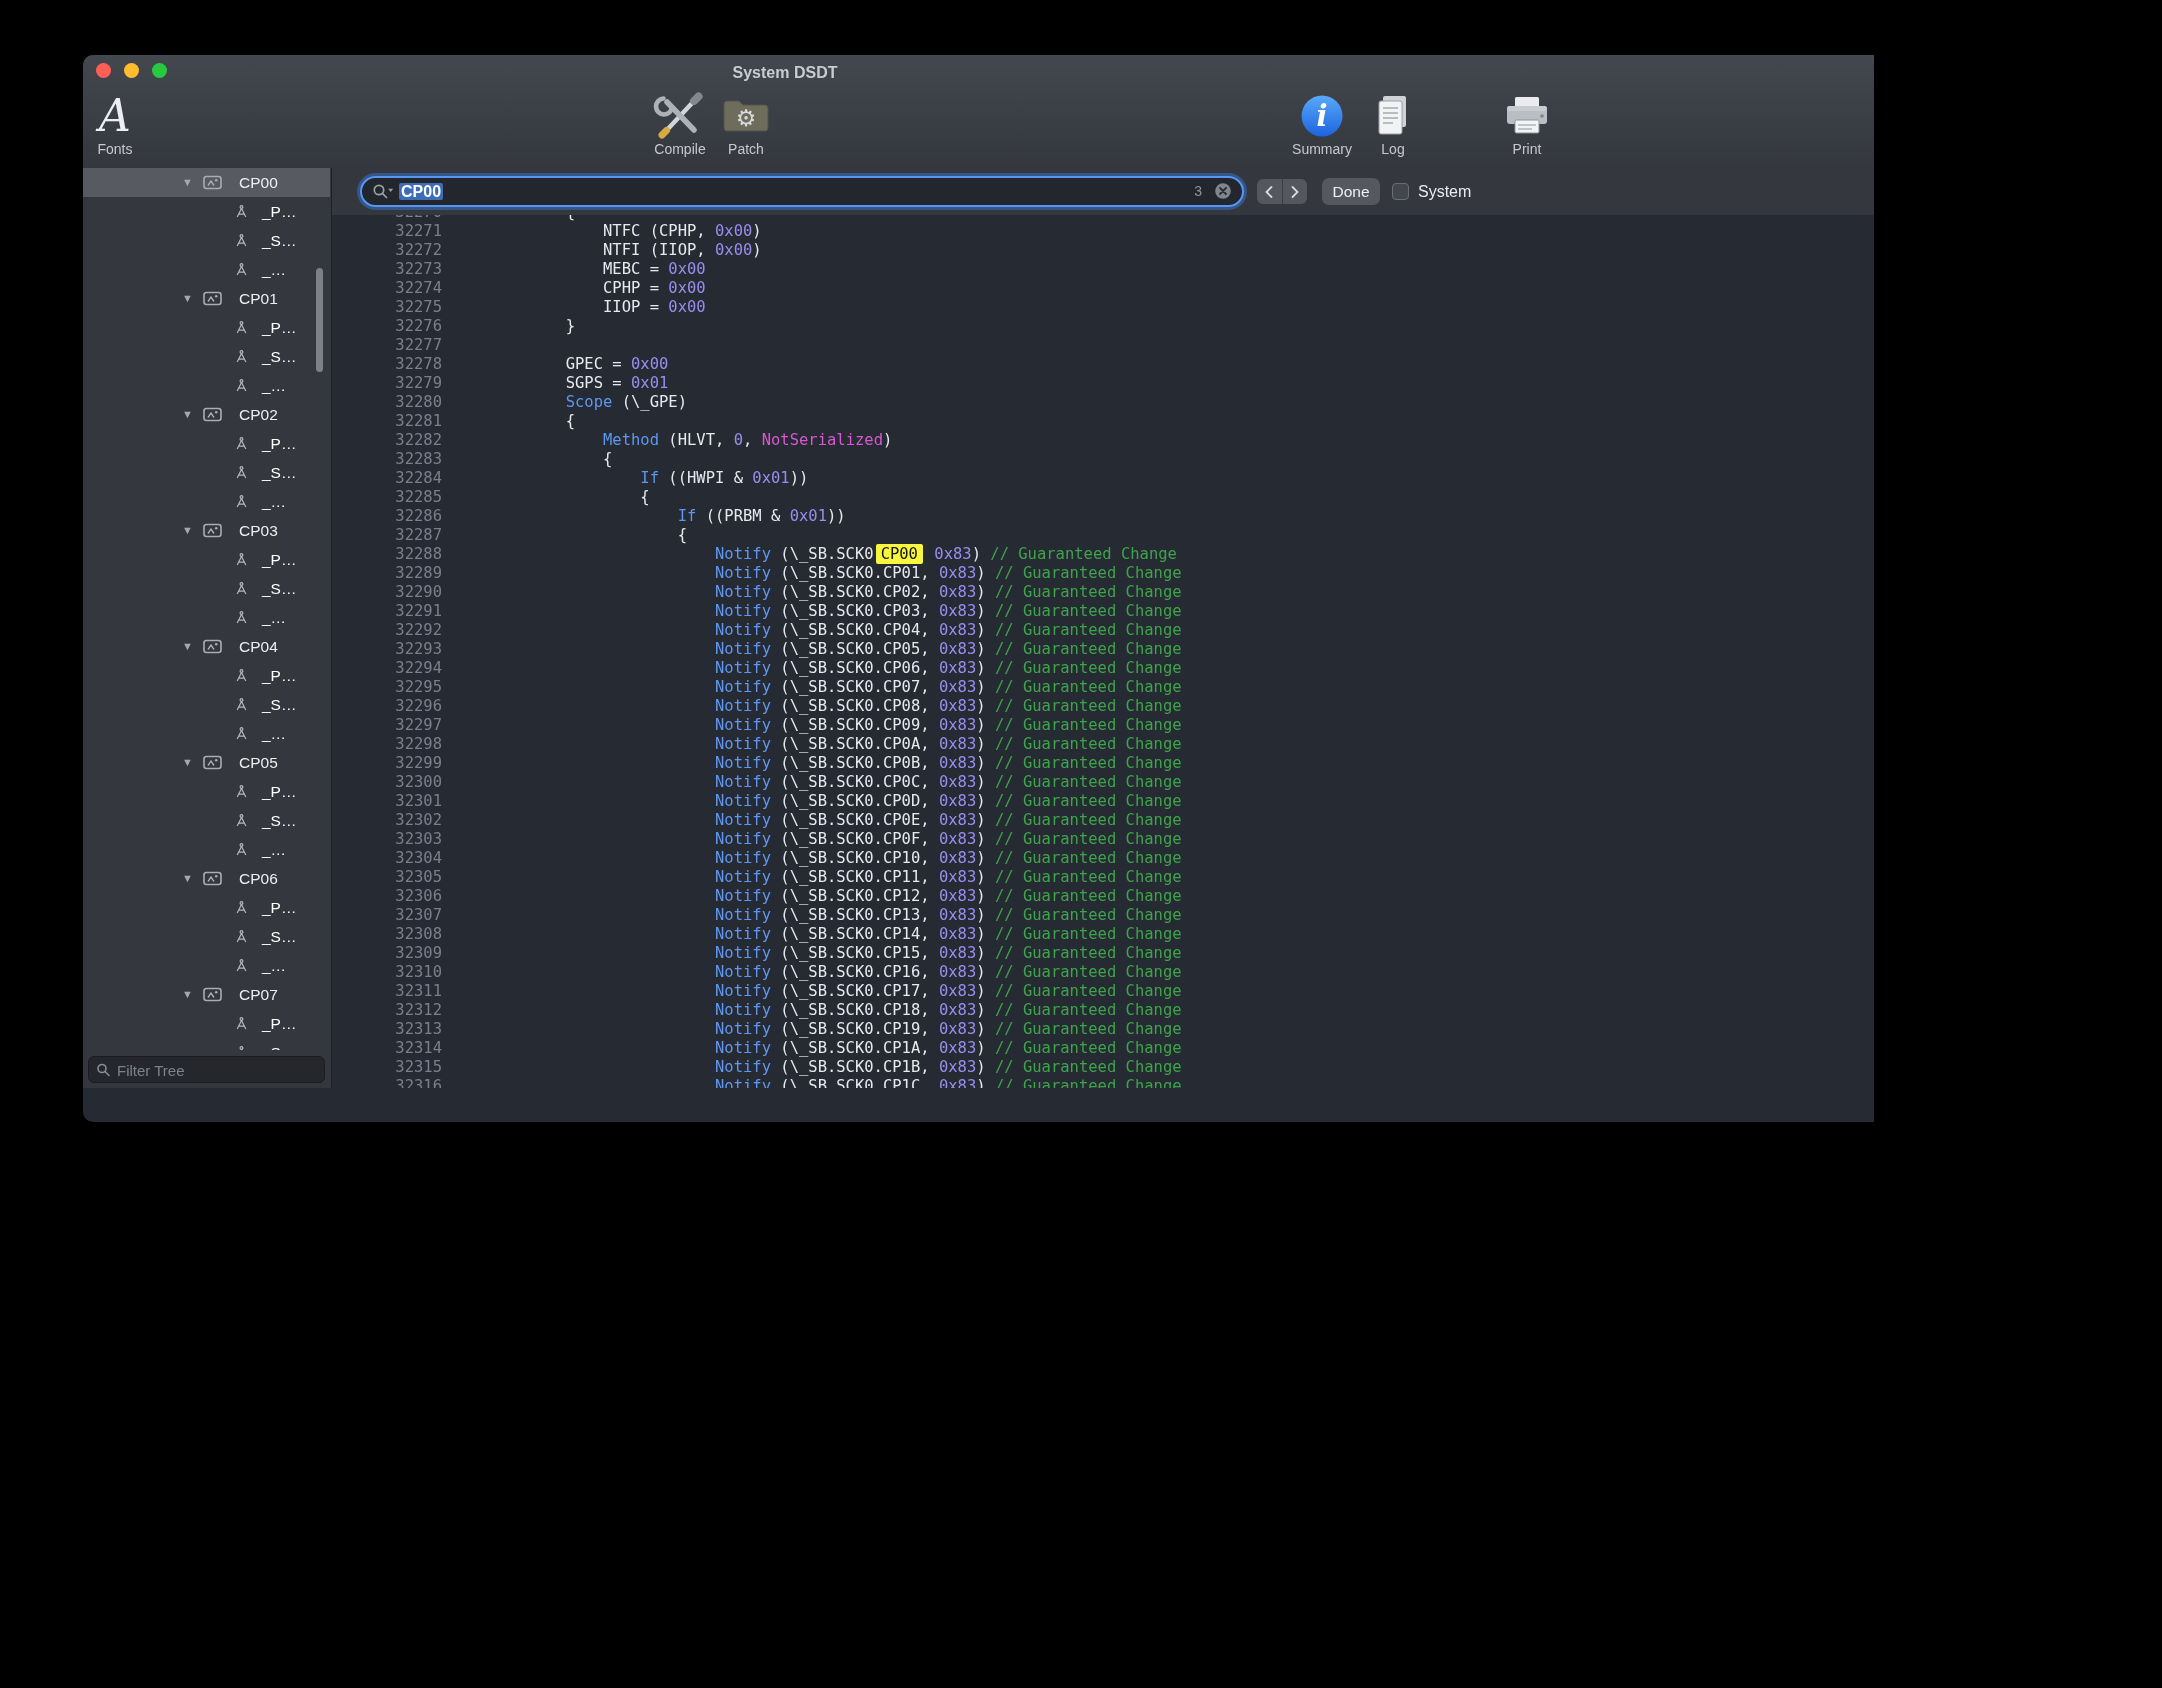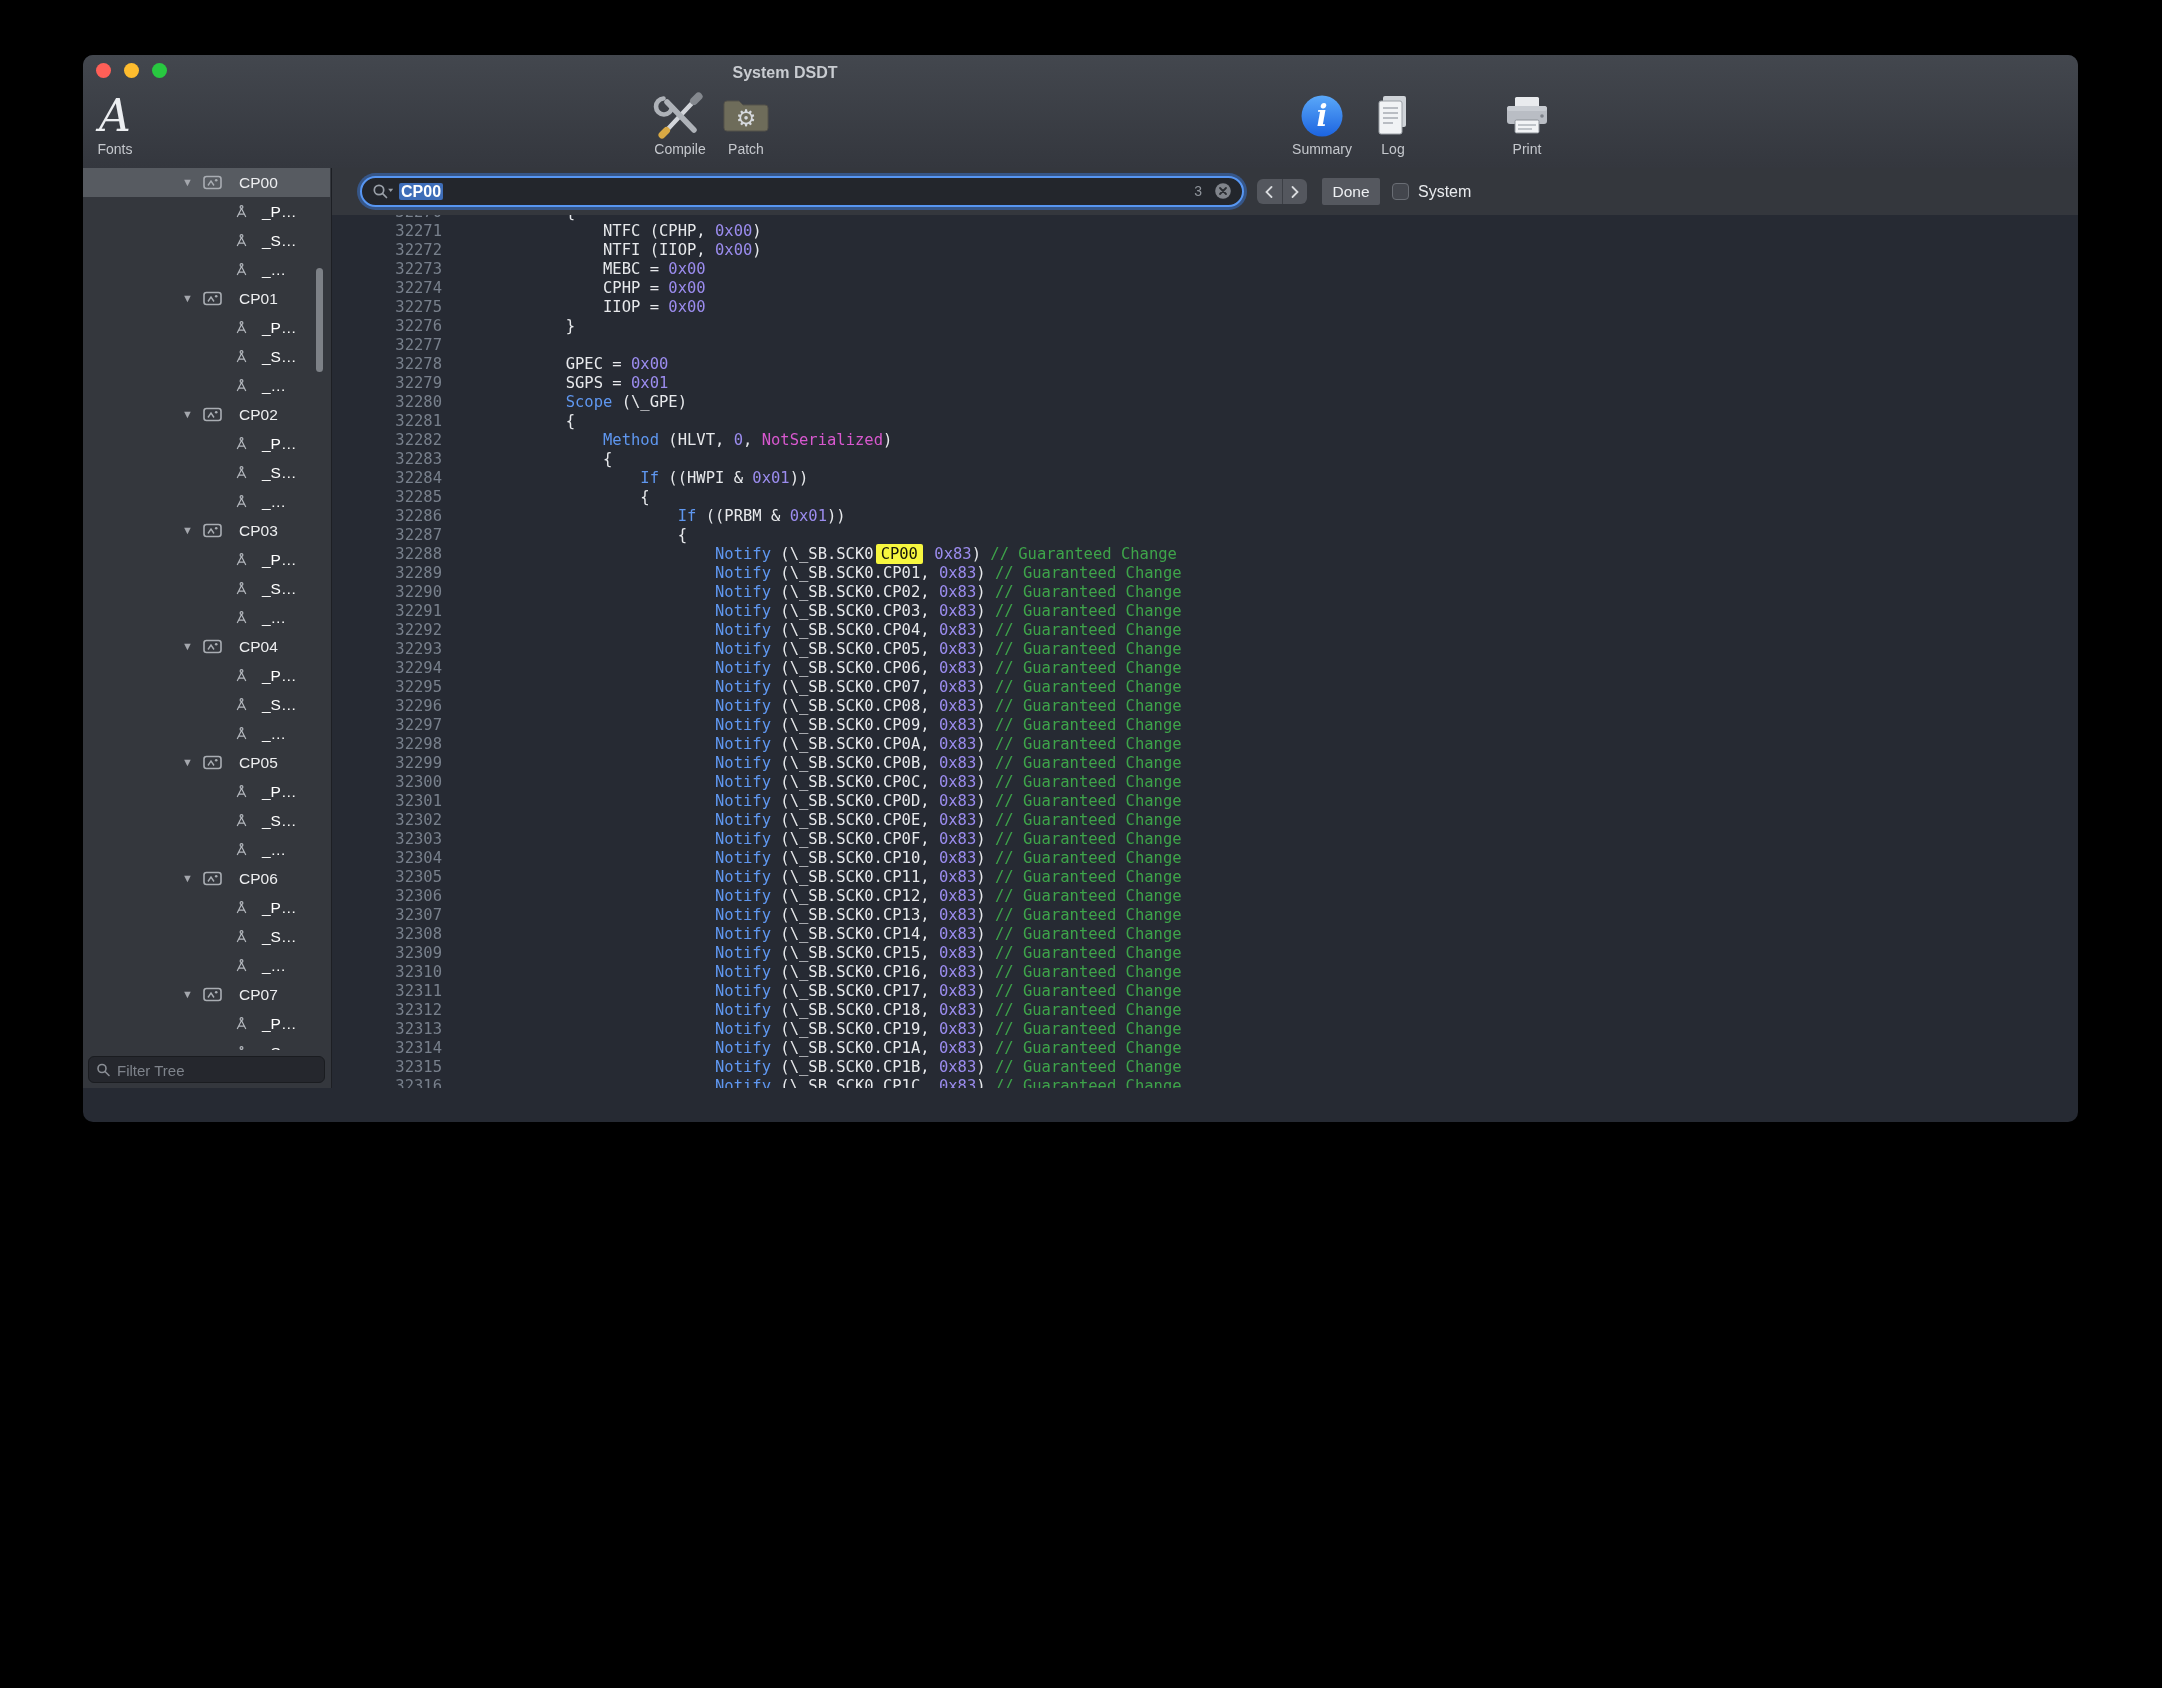--- a/index.html
+++ b/index.html
@@ -1,16 +1,16 @@
 <!DOCTYPE html>
 <html><head>
 <meta charset="utf-8">
 <style>
   html,body{margin:0;padding:0;background:#000;}
-  .screen{position:relative;width:2162px;height:1688px;background:#000;overflow:hidden;
+  .screen{position:relative;width:1874px;height:1688px;background:#000;overflow:hidden;
           font-family:"Liberation Sans",sans-serif;-webkit-font-smoothing:antialiased;}
   .window{position:absolute;left:83px;top:55px;width:1995px;height:1067px;border-radius:10px;
           overflow:hidden;background:#262a33;box-shadow:0 30px 70px rgba(0,0,0,.65);}
 
   
   .chrome{position:absolute;left:0;top:0;right:0;height:113px;
           background:linear-gradient(#43474e,#34373e);border-bottom:1px solid #212328;}
   .title{position:absolute;left:582px;top:0;width:240px;text-align:center;line-height:36px;
          font-size:16px;font-weight:600;color:#c9ccd1;}
   .tl{position:absolute;top:8px;width:15px;height:15px;border-radius:50%;}
@@ -54,21 +54,21 @@
   .sfield{position:absolute;left:28px;top:8px;width:884px;height:31px;border-radius:15.5px;
           background:#23262c;border:2px solid #5796f2;box-shadow:0 0 0 3px rgba(58,128,240,.42);box-sizing:border-box;}
   .sicon{position:absolute;left:9px;top:4px;}
   .qwrap{position:absolute;left:37px;top:0;line-height:27px;font-size:16px;font-weight:600;color:#fff;white-space:pre;}
   .qsel{background:#3e6db8;border-radius:2px;padding:0 2px;}
   .scount{position:absolute;right:40px;top:0;line-height:27px;font-size:14px;color:#8f949b;}
   .sclear{position:absolute;right:10px;top:4px;width:18px;height:18px;}
   .navgroup{position:absolute;left:925px;top:11px;width:50px;height:25px;border-radius:6px;background:#54575e;display:flex;overflow:hidden;}
   .navbtn{flex:1;display:flex;align-items:center;justify-content:center;background:none;border:none;padding:0;}
   .navbtn + .navbtn{border-left:1px solid #3c3f45;}
-  .donebtn{position:absolute;left:990px;top:10px;width:58px;height:27px;border-radius:2px;background:#55585f;
+  .donebtn{position:absolute;left:990px;top:10px;width:58px;height:27px;border-radius:7px;background:#55585f;
            color:#eef0f3;font-size:15.5px;display:flex;align-items:center;justify-content:center;}
   .rcheck{position:absolute;left:1060px;top:15px;width:17px;height:17px;border-radius:4px;background:#43464d;
           border:1px solid #696d74;box-sizing:border-box;}
   .rlabel{position:absolute;left:1086px;top:0;line-height:47px;font-size:16px;color:#e9ebee;}
 
   
   .editor{position:absolute;top:47px;left:0;right:0;bottom:0;overflow:hidden;background:#262a33;padding-left:32px;}
   .codes{margin-top:-12px;font-family:"DejaVu Sans Mono",monospace;font-size:15.5px;line-height:19px;white-space:pre;}
   .cl{height:19px;}
   .ln{display:inline-block;width:78px;text-align:right;color:#78808c;margin-right:49px;}

